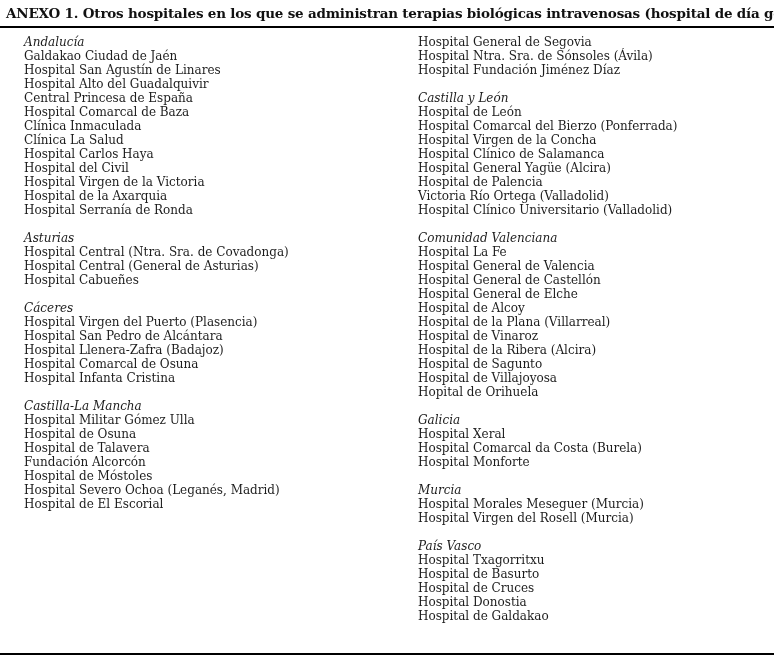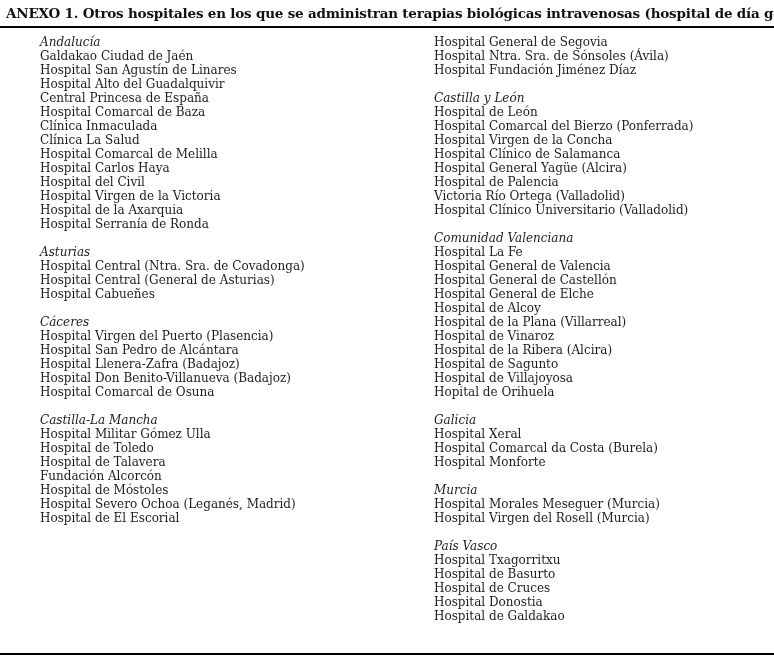--- a/index.html
+++ b/index.html
@@ -49,21 +49,20 @@
   }
   .column {
     font-size: 12px;
     line-height: 14px;
   }
   .column-left {
     width: 418px;
     padding-left: 24px;
     box-sizing: border-box;
     flex: 0 0 auto;
-    margin-left: 16px;
   }
   .column-right {
     flex: 1 1 auto;
     min-width: 0;
   }
   .section + .section {
     margin-top: 14px;
   }
   .region {
     font-style: italic;
@@ -82,45 +81,44 @@
     <div class="column column-left">
         <div class="section">
           <div class="region">Andalucía</div>
           <div class="hospital">Galdakao Ciudad de Jaén</div>
           <div class="hospital">Hospital San Agustín de Linares</div>
           <div class="hospital">Hospital Alto del Guadalquivir</div>
           <div class="hospital">Central Princesa de España</div>
           <div class="hospital">Hospital Comarcal de Baza</div>
           <div class="hospital">Clínica Inmaculada</div>
           <div class="hospital">Clínica La Salud</div>
-          <div class="hospital">Hospital Comarcal de Melilla</div>
           <div class="hospital">Hospital Carlos Haya</div>
           <div class="hospital">Hospital del Civil</div>
           <div class="hospital">Hospital Virgen de la Victoria</div>
           <div class="hospital">Hospital de la Axarquia</div>
           <div class="hospital">Hospital Serranía de Ronda</div>
         </div>
         <div class="section">
           <div class="region">Asturias</div>
           <div class="hospital">Hospital Central (Ntra. Sra. de Covadonga)</div>
           <div class="hospital">Hospital Central (General de Asturias)</div>
           <div class="hospital">Hospital Cabueñes</div>
         </div>
         <div class="section">
           <div class="region">Cáceres</div>
           <div class="hospital">Hospital Virgen del Puerto (Plasencia)</div>
           <div class="hospital">Hospital San Pedro de Alcántara</div>
           <div class="hospital">Hospital Llenera-Zafra (Badajoz)</div>
-          <div class="hospital">Hospital Don Benito-Villanueva (Badajoz)</div>
           <div class="hospital">Hospital Comarcal de Osuna</div>
+          <div class="hospital">Hospital Infanta Cristina</div>
         </div>
         <div class="section">
           <div class="region">Castilla-La Mancha</div>
           <div class="hospital">Hospital Militar Gómez Ulla</div>
-          <div class="hospital">Hospital de Toledo</div>
+          <div class="hospital">Hospital de Osuna</div>
           <div class="hospital">Hospital de Talavera</div>
           <div class="hospital">Fundación Alcorcón</div>
           <div class="hospital">Hospital de Móstoles</div>
           <div class="hospital">Hospital Severo Ochoa (Leganés, Madrid)</div>
           <div class="hospital">Hospital de El Escorial</div>
         </div>
       </div>
     <div class="column column-right">
         <div class="section">
           <div class="hospital">Hospital General de Segovia</div>

